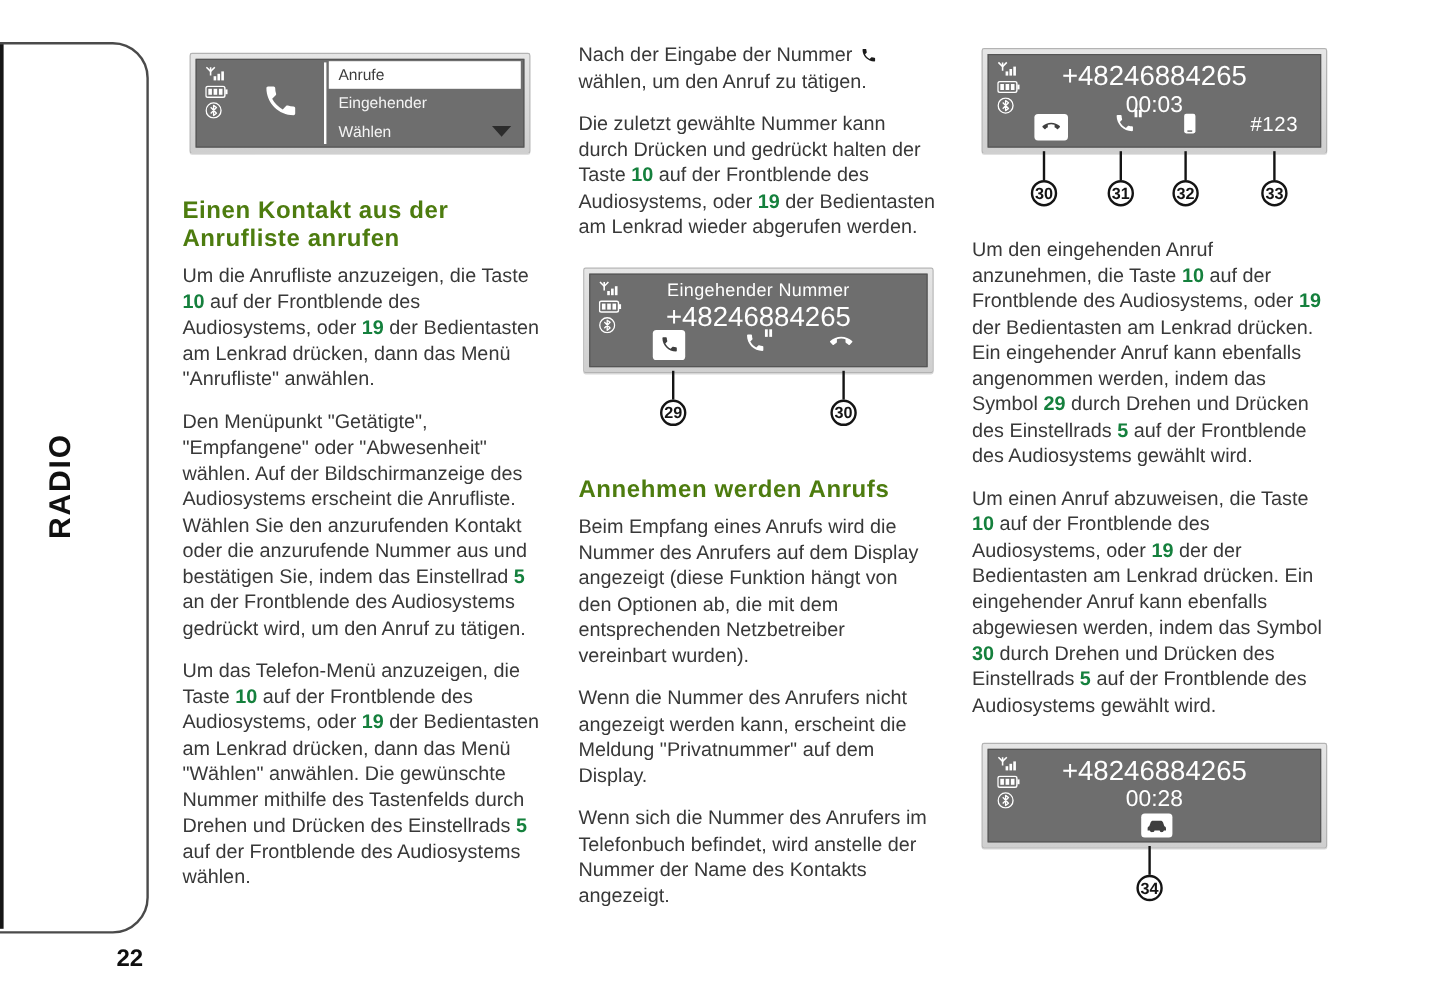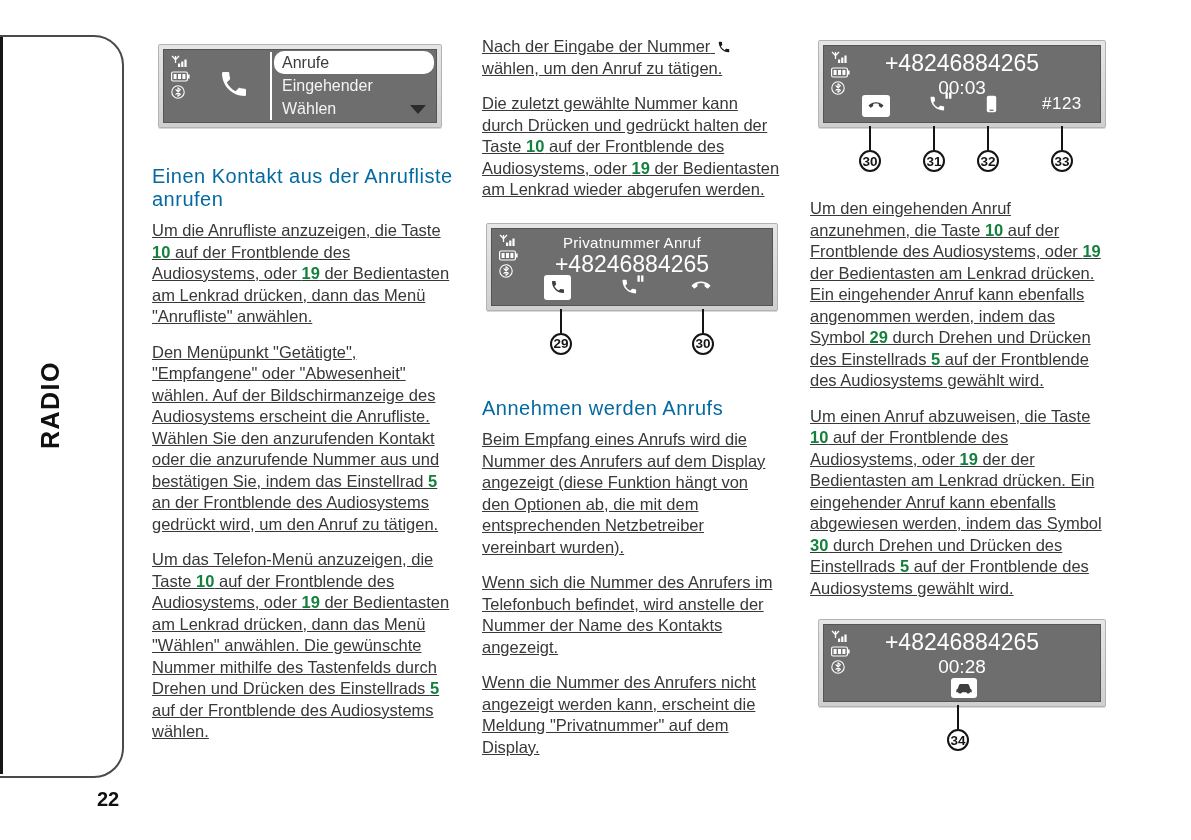--- a/index.html
+++ b/index.html
@@ -13,43 +13,43 @@
   .section-label{position:absolute;left:36px;top:361px;font-size:25px;font-weight:bold;
                  letter-spacing:1.5px;color:#101010;writing-mode:vertical-rl;transform:rotate(180deg);}
   .page-number{position:absolute;left:97px;top:788px;font-size:20px;font-weight:bold;color:#101010;}
 
   
   .col{position:absolute;}
   #col1{left:152px;top:44px;width:306px;}
   #col2{left:482px;top:36px;width:298px;}
   #col3{left:810px;top:40px;width:296px;}
 
-  p.body{font-size:16.5px;line-height:21.5px;margin:0 0 14px 0;color:#383838;text-decoration:underline;}
+  p.body{font-size:16.5px;line-height:21.5px;margin:0 0 14px 0;color:#383838;}
   p.body b{font-weight:bold;color:#15803d;}
-  h2.head{font-size:20px;line-height:22.5px;font-weight:normal;letter-spacing:.5px;
-          color:#0369a1;margin:0 0 10px 0;}
+  h2.head{font-size:20px;line-height:22.5px;font-weight:bold;letter-spacing:.5px;
+          color:#4d7c0f;margin:0 0 10px 0;}
   #col1 h2.h1{margin-top:37px;}
   #col1 h2.h2{margin-top:21px;}
   #col2 h2{margin-top:34px;}
   .inline-icon{vertical-align:-2px;margin-left:2px;}
 
   
   .figure{position:relative;}
   .bezel{background:linear-gradient(#e6e6e6,#cfcfcf);border:1px solid #b3b3b3;
          padding:4px;border-radius:2px;box-shadow:0 1px 0 #d8d8d8;}
   .panel{position:relative;background:#6e6e6e;border:1px solid #555;color:#fff;}
   .status-stack{position:absolute;left:7px;top:5px;display:flex;flex-direction:column;
                 gap:3px;align-items:flex-start;}
 
   #fig-menu{width:284px;margin:0 0 0 6px;}
   #fig-menu .panel{height:72px;}
   .phone-big{position:absolute;left:54px;top:18px;}
   .menu-divider{position:absolute;left:106px;top:2px;bottom:2px;width:2px;background:#fff;}
   .menu-list{position:absolute;left:110px;top:1px;right:2px;bottom:1px;display:flex;flex-direction:column;}
-  .menu-item{flex:1;display:flex;align-items:center;padding-left:8px;font-size:16px;color:#f4f4f4;border-radius:10px;}
+  .menu-item{flex:1;display:flex;align-items:center;padding-left:8px;font-size:13px;color:#f4f4f4;}
   .menu-item.selected{background:#fff;color:#3c3c3c;}
   .tri{margin-left:auto;margin-right:8px;width:0;height:0;border-left:8px solid transparent;
        border-right:8px solid transparent;border-top:9px solid #2c2c2c;}
 
   #fig-incoming{width:292px;margin:22px 0 0 4px;height:140px;}
   #fig-incoming .panel{height:76px;}
   .ic-title{text-align:center;font-size:15px;margin-top:5px;letter-spacing:.3px;}
   .ic-number{text-align:center;font-size:23px;margin-top:0;}
   .btn{position:absolute;bottom:5px;}
   .white-box{background:#fff;border-radius:3px;display:flex;align-items:center;justify-content:center;}
@@ -151,21 +151,21 @@
                 <rect x="16.8" y="3.5" width="1.8" height="4" fill="#fff"></rect>
                 <rect x="2.6" y="3" width="3" height="5" fill="#fff"></rect>
                 <rect x="7" y="3" width="3" height="5" fill="#fff"></rect>
                 <rect x="11.4" y="3" width="3" height="5" fill="#fff"></rect>
               </svg>
             <svg width="14" height="14" viewBox="0 0 14 14">
                 <circle cx="7" cy="7" r="6.2" fill="none" stroke="#fff" stroke-width="1.1"></circle>
                 <path d="M4.6 4.4 L9.4 9.4 L7 11.2 L7 2.8 L9.4 4.6 L4.6 9.6" fill="none" stroke="#fff" stroke-width="1.1" stroke-linejoin="round"></path>
               </svg>
           </div>
-          <div class="ic-title">Privatnummer Anruf</div>
+          <div class="ic-title">Eingehender Nummer</div>
           <div class="ic-number">+48246884265</div>
           <div class="btn white-box" style="left:52px;width:27px;height:25px;">
             <svg width="16" height="16" viewBox="0 0 24 24">
                 <path fill="#3f3f3f" d="M6.62 10.79c1.44 2.83 3.76 5.14 6.59 6.59l2.2-2.21c.27-.27.67-.36 1.02-.24 1.12.37 2.33.57 3.57.57.55 0 1 .45 1 1V20c0 .55-.45 1-1 1-9.39 0-17-7.61-17-17 0-.55.45-1 1-1h3.5c.55 0 1 .45 1 1 0 1.25.2 2.45.57 3.57.11.35.03.74-.25 1.02l-2.2 2.2z"></path>
               </svg>
           </div>
           <div class="btn" style="left:128px;">
             <svg width="24" height="21" viewBox="0 0 28 25">
                 <path fill="#fff" transform="translate(0,3) scale(0.9)" d="M6.62 10.79c1.44 2.83 3.76 5.14 6.59 6.59l2.2-2.21c.27-.27.67-.36 1.02-.24 1.12.37 2.33.57 3.57.57.55 0 1 .45 1 1V20c0 .55-.45 1-1 1-9.39 0-17-7.61-17-17 0-.55.45-1 1-1h3.5c.55 0 1 .45 1 1 0 1.25.2 2.45.57 3.57.11.35.03.74-.25 1.02l-2.2 2.2z"></path>
                 <rect x="20.5" y="0.5" width="2.8" height="7.5" fill="#fff"></rect>
@@ -184,22 +184,22 @@
         <div class="c-circle">29</div>
       </div>
       <div class="callout" style="left:205px;top:86px;">
         <div class="c-line"></div>
         <div class="c-circle">30</div>
       </div>
     </div>
 
     <h2 class="head">Annehmen werden Anrufs</h2>
     <p class="body">Beim Empfang eines Anrufs wird die Nummer des Anrufers auf dem Display angezeigt (diese Funktion hängt von den Optionen ab, die mit dem entsprechenden Netzbetreiber vereinbart wurden).</p>
+    <p class="body">Wenn die Nummer des Anrufers nicht angezeigt werden kann, erscheint die Meldung "Privatnummer" auf dem Display.</p>
     <p class="body">Wenn sich die Nummer des Anrufers im Telefonbuch befindet, wird anstelle der Nummer der Name des Kontakts angezeigt.</p>
-    <p class="body">Wenn die Nummer des Anrufers nicht angezeigt werden kann, erscheint die Meldung "Privatnummer" auf dem Display.</p>
   </div>
 
   <div class="col" id="col3">
 
     <div class="figure" id="fig-active">
       <div class="bezel">
         <div class="panel">
           <div class="status-stack">
             <svg width="17" height="13" viewBox="0 0 17 13">
                 <path d="M1 1 L4.5 4.5 L8 1" fill="none" stroke="#fff" stroke-width="1.3"></path>

